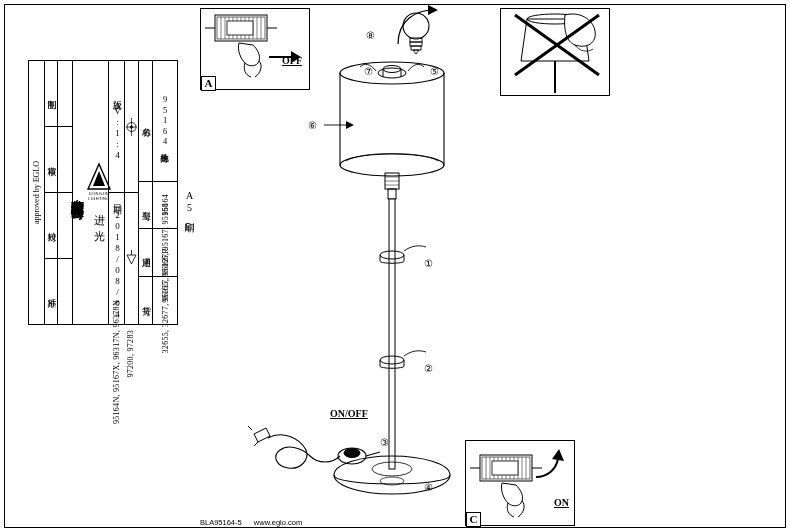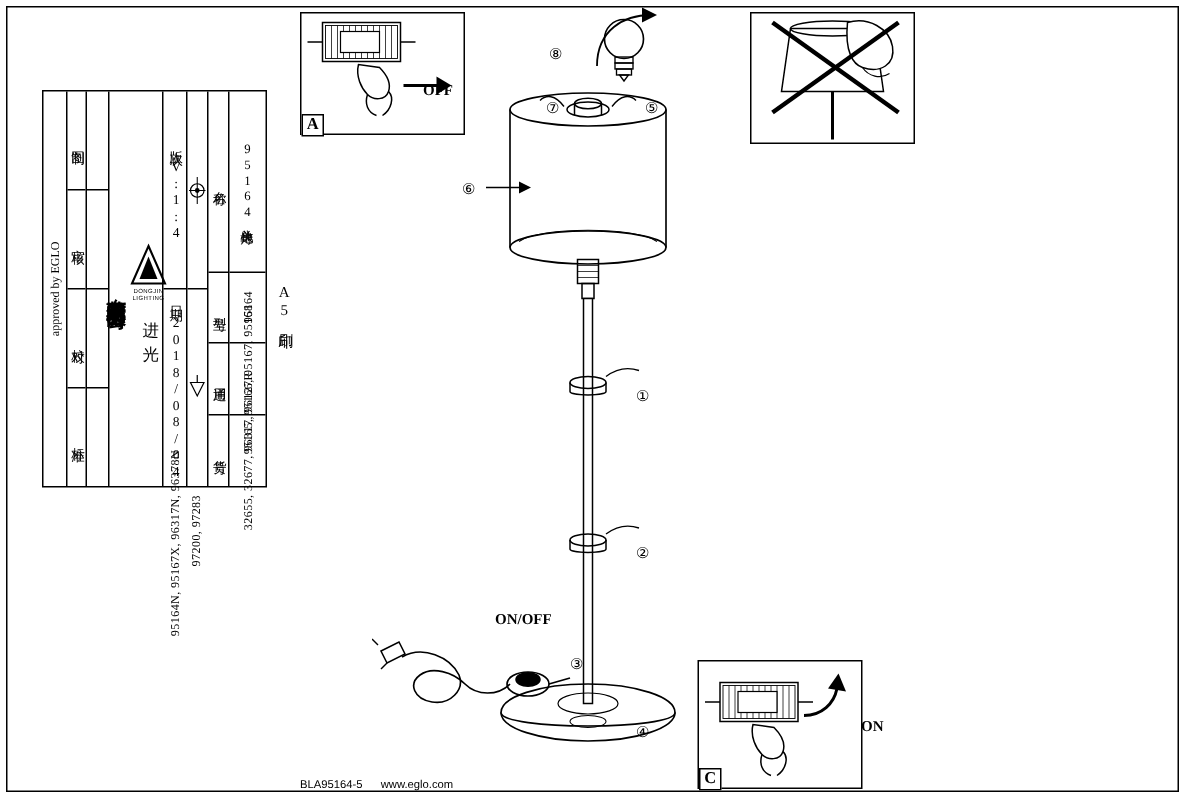--- a/index.html
+++ b/index.html
@@ -265,23 +265,24 @@
     background: #fff;
   }
   #letter-a { left: 201px; top: 76px; }
   #letter-c { left: 466px; top: 512px; }
 
   .lbl {
     position: absolute;
     font-family: "Liberation Serif", serif;
     font-weight: bold;
     font-size: 10px;
+    text-decoration: underline;
   }
   #lbl-off { left: 282px; top: 55px; }
-  #lbl-on  { left: 554px; top: 479px; margin-left: 20px; }
+  #lbl-on  { left: 554px; top: 497px; }
   #lbl-onoff { left: 330px; top: 408px; font-size: 10px; }
 
   .footer {
     position: absolute;
     left: 200px;
     top: 518px;
     font-family: "Liberation Sans", sans-serif;
     font-size: 7.5px;
   }
   .footer span { margin-right: 10px; }

